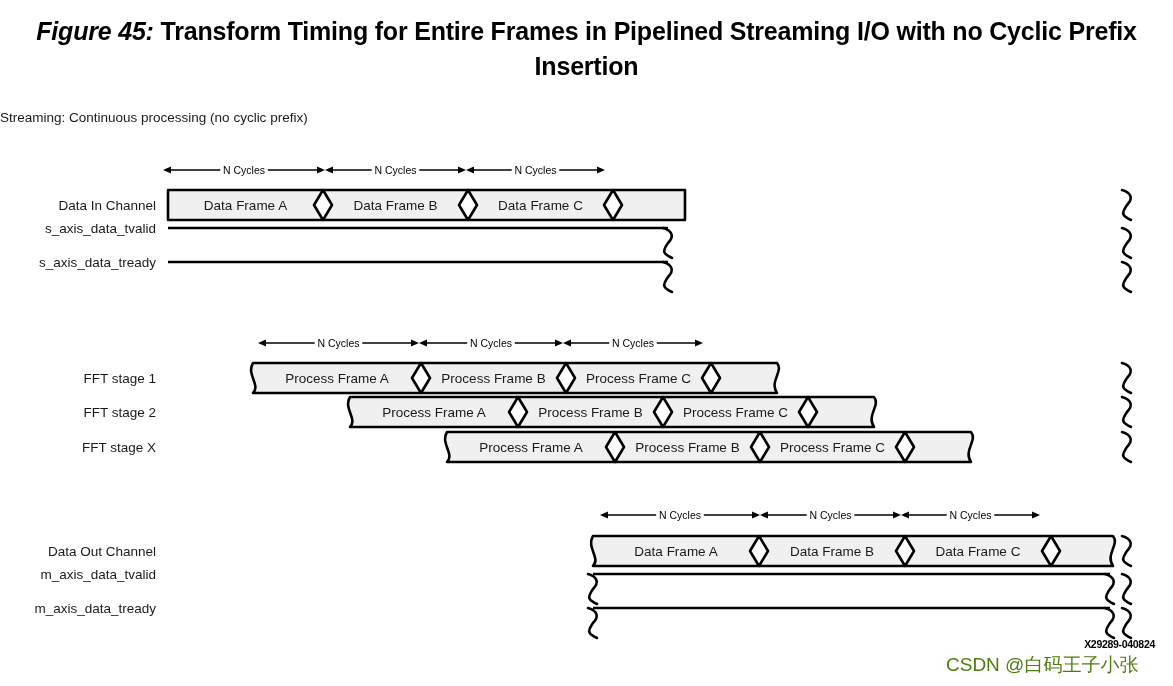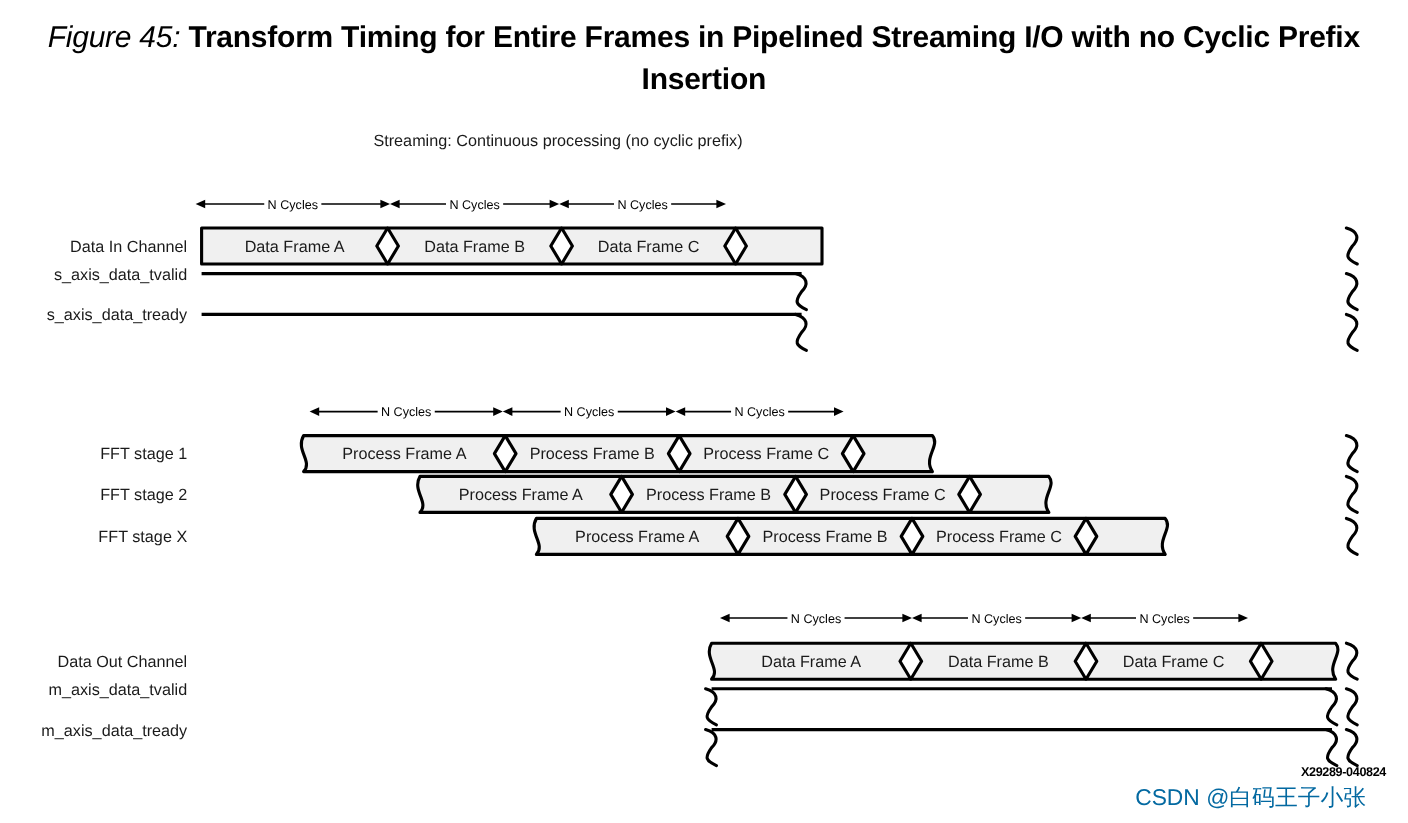--- a/index.html
+++ b/index.html
@@ -21,28 +21,27 @@
     top: 14px;
     width: 1113px;
     text-align: center;
     font-size: 25px;
     font-weight: bold;
     line-height: 35px;
     letter-spacing: -0.2px;
   }
   #figure-title .fig-num {
     font-style: italic;
-    font-weight: normal;
+    font-weight: bold;
   }
   #subtitle {
     position: absolute;
     left: 0;
     top: 110px;
     width: 930px;
-    text-align: center;
     font-size: 13.5px;
     color: #1a1a1a;
   }
   #diagram-svg {
     position: absolute;
     left: 0;
     top: 0;
   }
   #doc-id {
     position: absolute;
@@ -51,21 +50,21 @@
     font-size: 10.5px;
     font-weight: bold;
     letter-spacing: -0.3px;
     text-align: right;
   }
   #watermark {
     position: absolute;
     left: 946px;
     top: 652px;
     font-size: 19px;
-    color: #0369a1;
+    color: #4d7c0f;
     white-space: nowrap;
   }
   .row-label {
     font-size: 13.5px;
     fill: #1a1a1a;
   }
   .cyc-label {
     font-size: 10.5px;
     fill: #000;
   }

